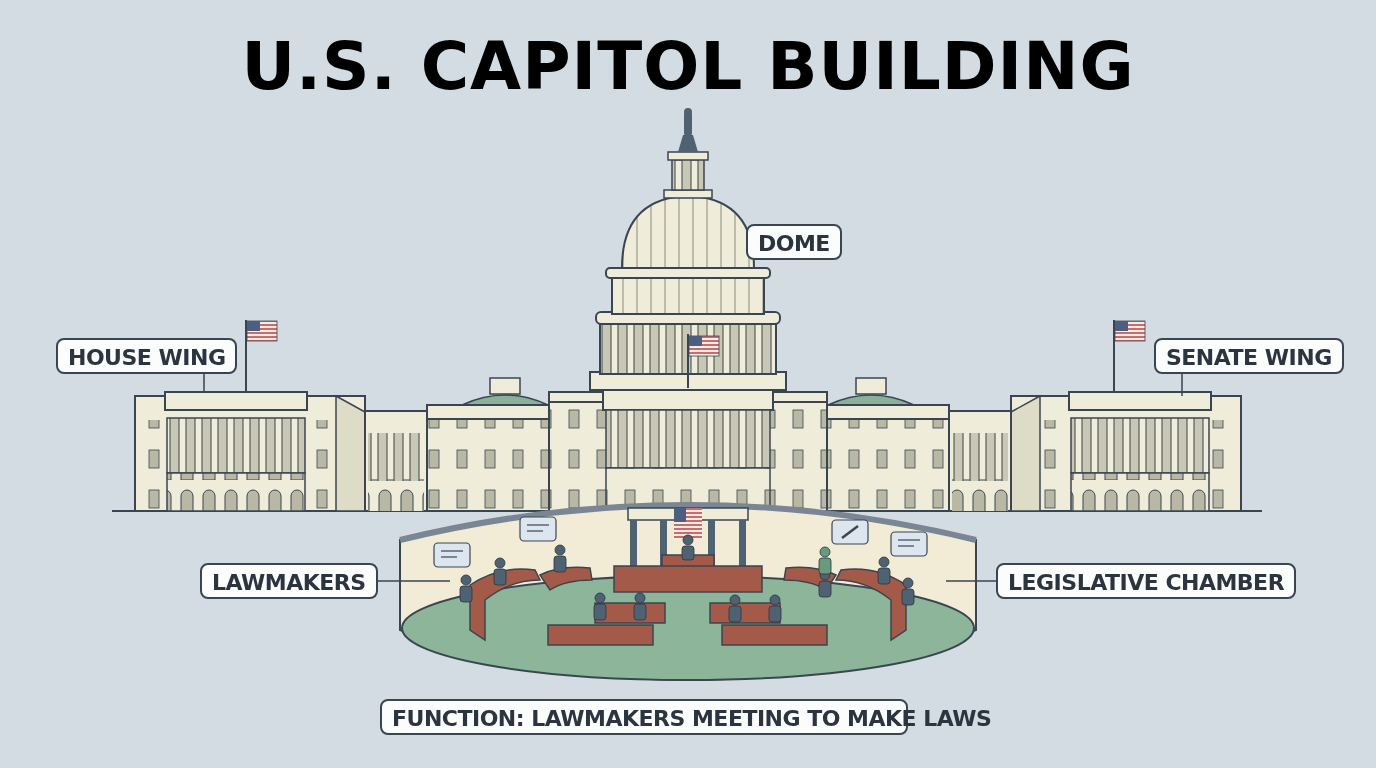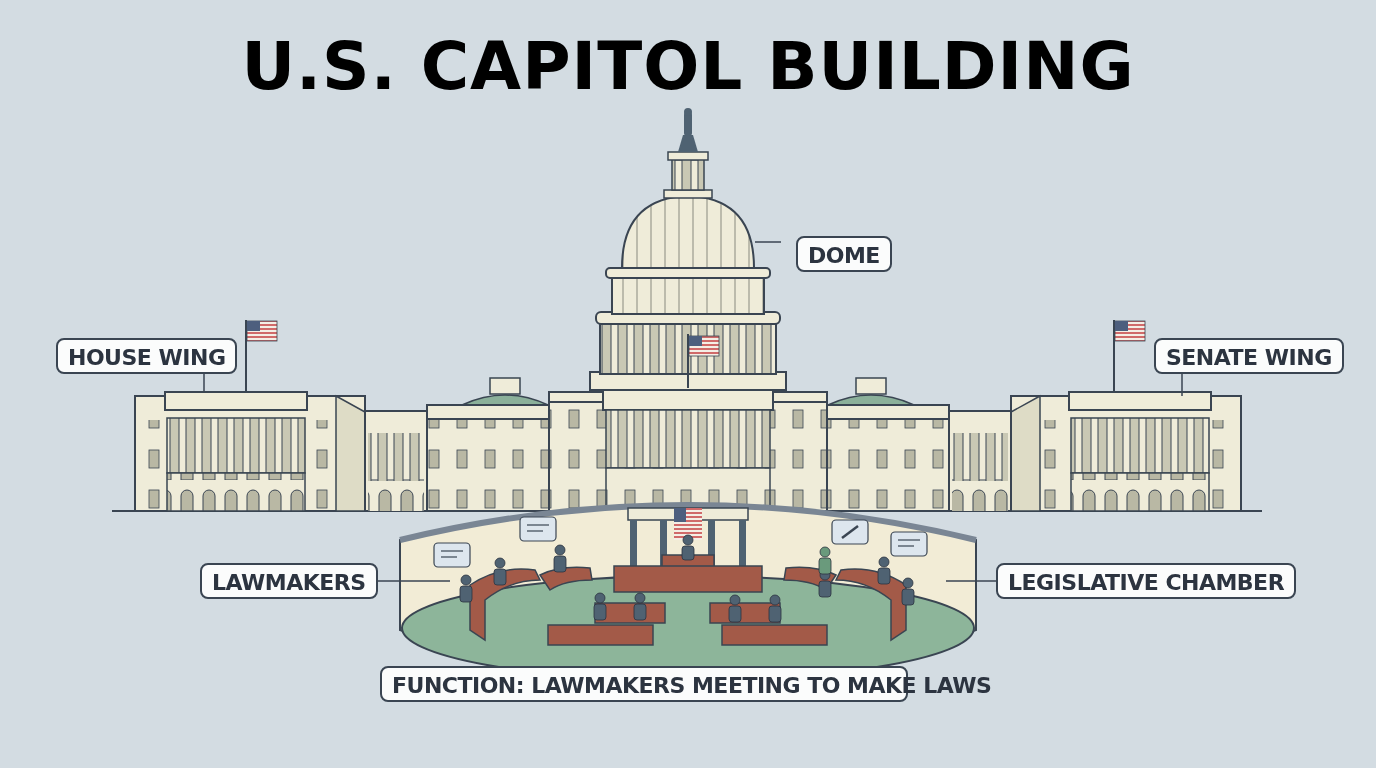--- a/index.html
+++ b/index.html
@@ -197,18 +197,18 @@
 
   <g stroke="#3a4552" stroke-width="1.5">
     <line x1="755" y1="242" x2="781" y2="242"></line>
     <line x1="204" y1="374" x2="204" y2="393"></line>
     <line x1="1182" y1="374" x2="1182" y2="396"></line>
     <line x1="372" y1="581" x2="450" y2="581"></line>
     <line x1="946" y1="581" x2="1004" y2="581"></line>
   </g>
 </svg>
 
-<div class="label" style="left:796px; top:224px;margin-top:12px;">DOME</div>
+<div class="label" style="left:746px; top:224px;">DOME</div>
 <div class="label" style="left:56px; top:338px;">HOUSE WING</div>
 <div class="label" style="left:1154px; top:338px;text-align:center;">SENATE WING</div>
 <div class="label" style="left:200px; top:563px;">LAWMAKERS</div>
 <div class="label" style="left:996px; top:563px;">LEGISLATIVE CHAMBER</div>
-<div class="label" style="left:380px; top:666px; width:528px; text-align:center;">FUNCTION: LAWMAKERS MEETING TO MAKE LAWS</div>
+<div class="label" style="left:380px; top:699px; width:528px; text-align:center;">FUNCTION: LAWMAKERS MEETING TO MAKE LAWS</div>
 
 </body></html>

